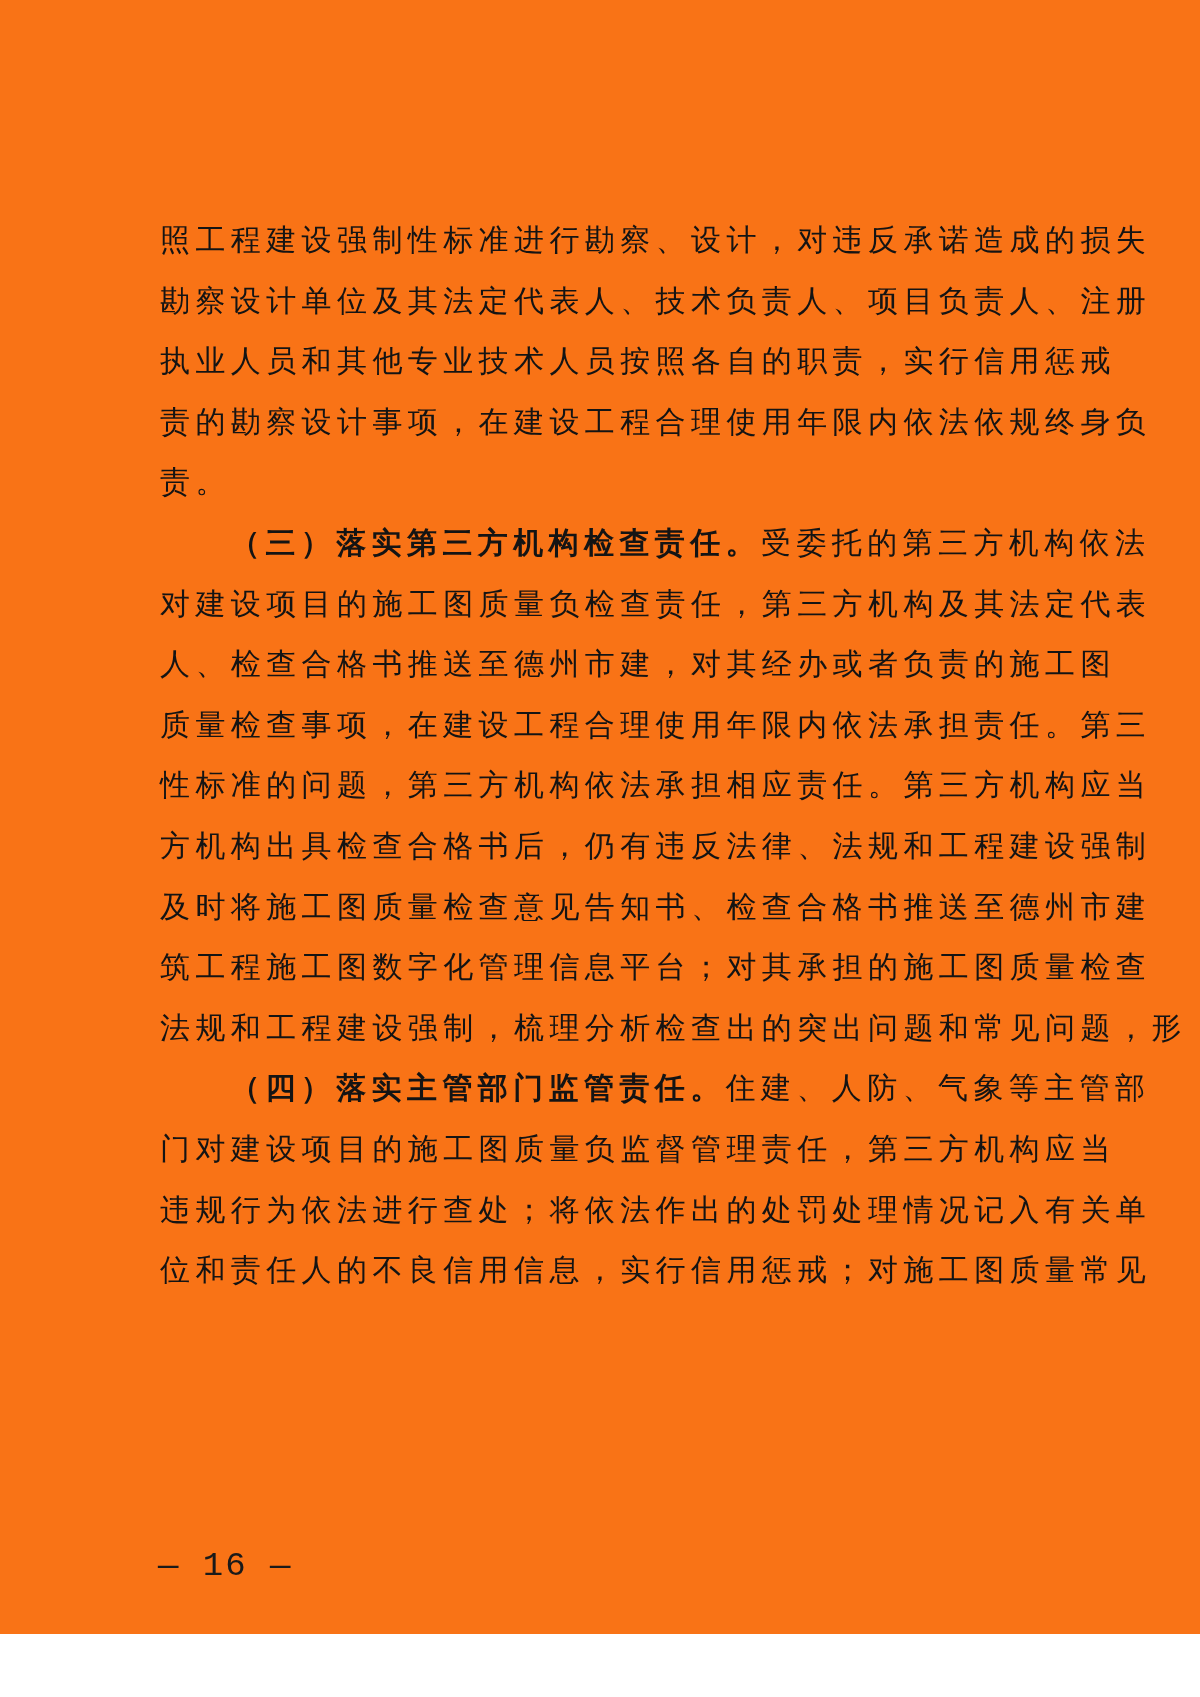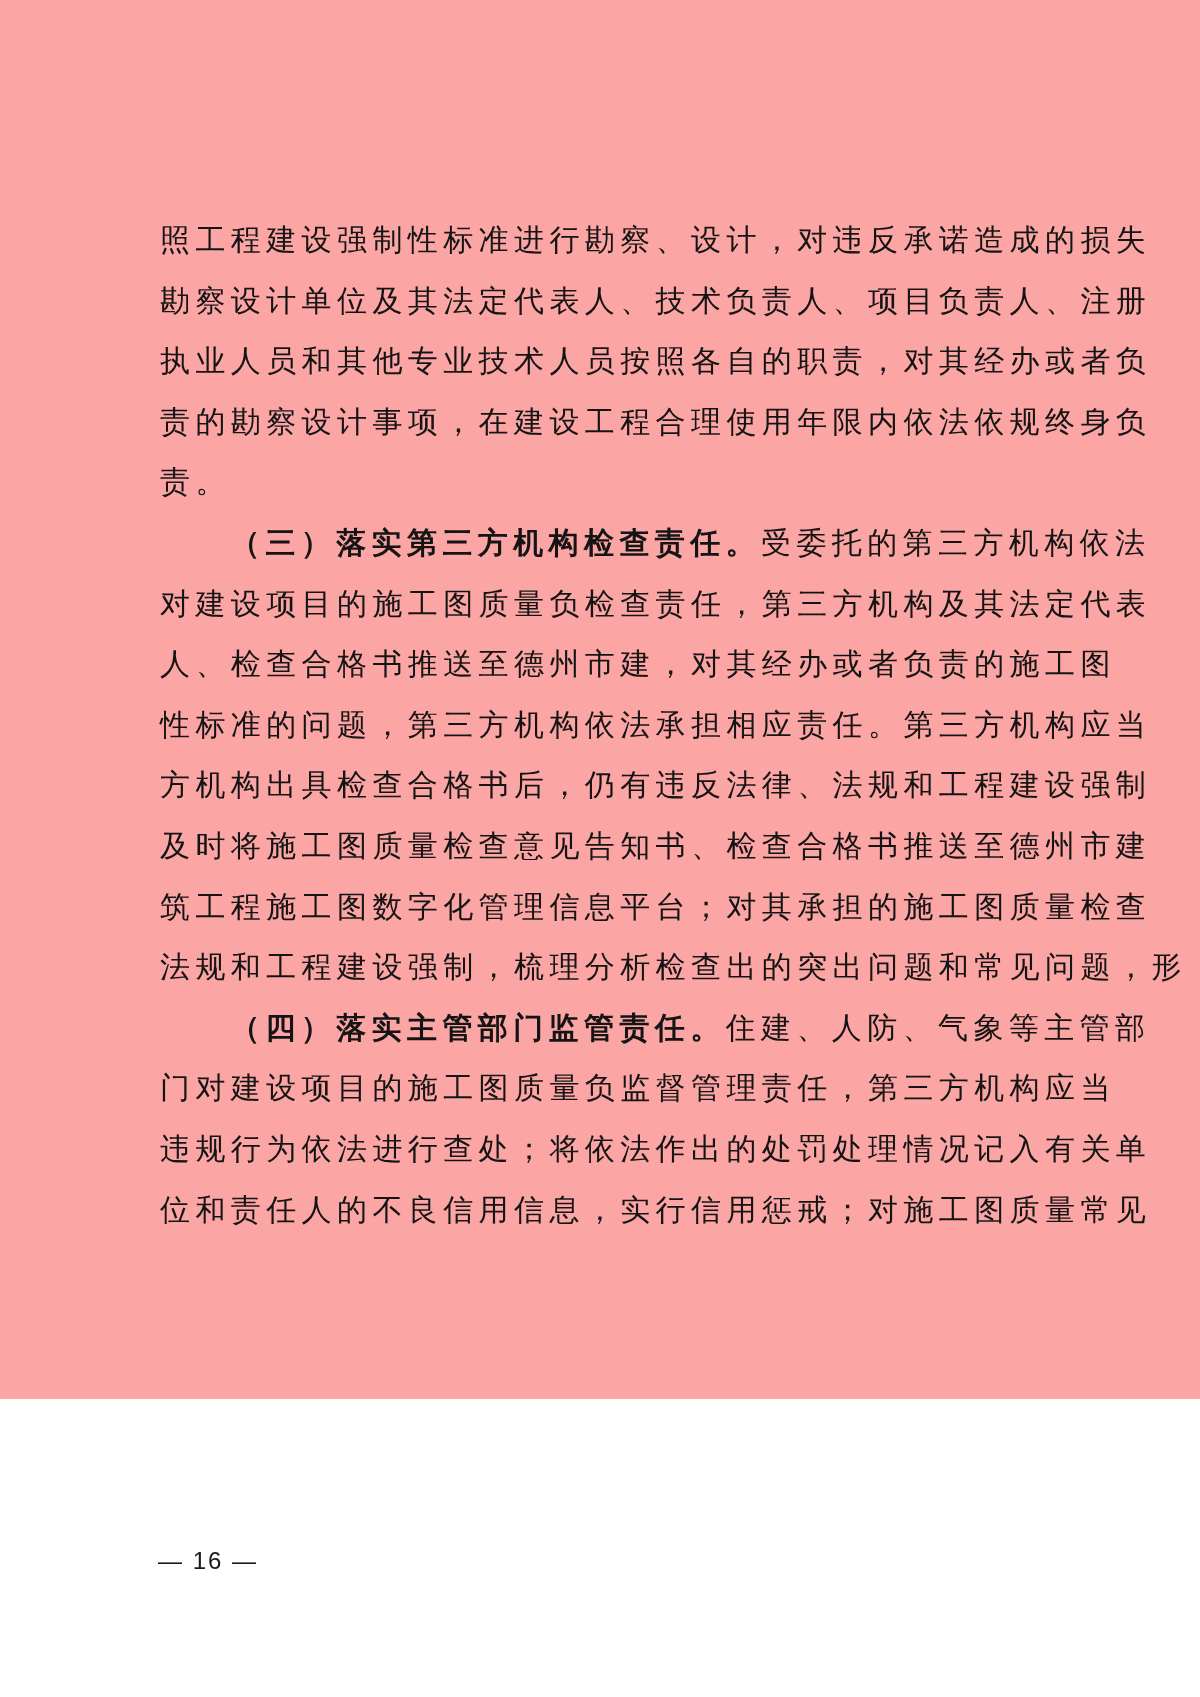--- a/index.html
+++ b/index.html
@@ -13,22 +13,22 @@
       position: relative;
       overflow: hidden;
       font-family: "DejaVu Sans", "Liberation Sans", sans-serif;
       color: #111111;
     }
     .page {
       position: absolute;
       left: 0;
       top: 0;
       width: 1200px;
-      height: 1399px;
-      background: #fca5a5;
+      height: 1634px;
+      background: #f97316;
     }
     .body-text {
       position: absolute;
       left: 160px;
       top: 210px;
       width: 900px;
     }
     .line {
       height: 60.6px;
       line-height: 60.6px;
@@ -40,42 +40,43 @@
     .line.indent {
       padding-left: 70px;
     }
     .line .heading {
       font-weight: bold;
     }
     .page-number {
       position: absolute;
       left: 158px;
       top: 1547px;
-      font-family: Liberation Sans, sans-serif;
-      font-size: 24px;
+      font-family: Liberation Mono, monospace;
+      font-size: 34px;
       color: #1a1a1a;
       letter-spacing: 2px;
       white-space: nowrap;
     }
   </style>
 </head>
 <body>
 
 <div class="page">
   <div class="body-text">
 
     <div class="line">照工程建设强制性标准进行勘察、设计，对违反承诺造成的损失</div>
     <div class="line">勘察设计单位及其法定代表人、技术负责人、项目负责人、注册</div>
-    <div class="line">执业人员和其他专业技术人员按照各自的职责，对其经办或者负</div>
+    <div class="line">执业人员和其他专业技术人员按照各自的职责，实行信用惩戒</div>
     <div class="line">责的勘察设计事项，在建设工程合理使用年限内依法依规终身负</div>
     <div class="line">责。</div>
 
     <div class="line indent"><span class="heading">（三）落实第三方机构检查责任。</span><span>受委托的第三方机构依法</span></div>
     <div class="line">对建设项目的施工图质量负检查责任，第三方机构及其法定代表</div>
     <div class="line">人、检查合格书推送至德州市建，对其经办或者负责的施工图</div>
+    <div class="line">质量检查事项，在建设工程合理使用年限内依法承担责任。第三</div>
     <div class="line">性标准的问题，第三方机构依法承担相应责任。第三方机构应当</div>
     <div class="line">方机构出具检查合格书后，仍有违反法律、法规和工程建设强制</div>
     <div class="line">及时将施工图质量检查意见告知书、检查合格书推送至德州市建</div>
     <div class="line">筑工程施工图数字化管理信息平台；对其承担的施工图质量检查</div>
     <div class="line">法规和工程建设强制，梳理分析检查出的突出问题和常见问题，形</div>
 
     <div class="line indent"><span class="heading">（四）落实主管部门监管责任。</span><span>住建、人防、气象等主管部</span></div>
     <div class="line">门对建设项目的施工图质量负监督管理责任，第三方机构应当</div>
     <div class="line">违规行为依法进行查处；将依法作出的处罚处理情况记入有关单</div>
     <div class="line">位和责任人的不良信用信息，实行信用惩戒；对施工图质量常见</div>

